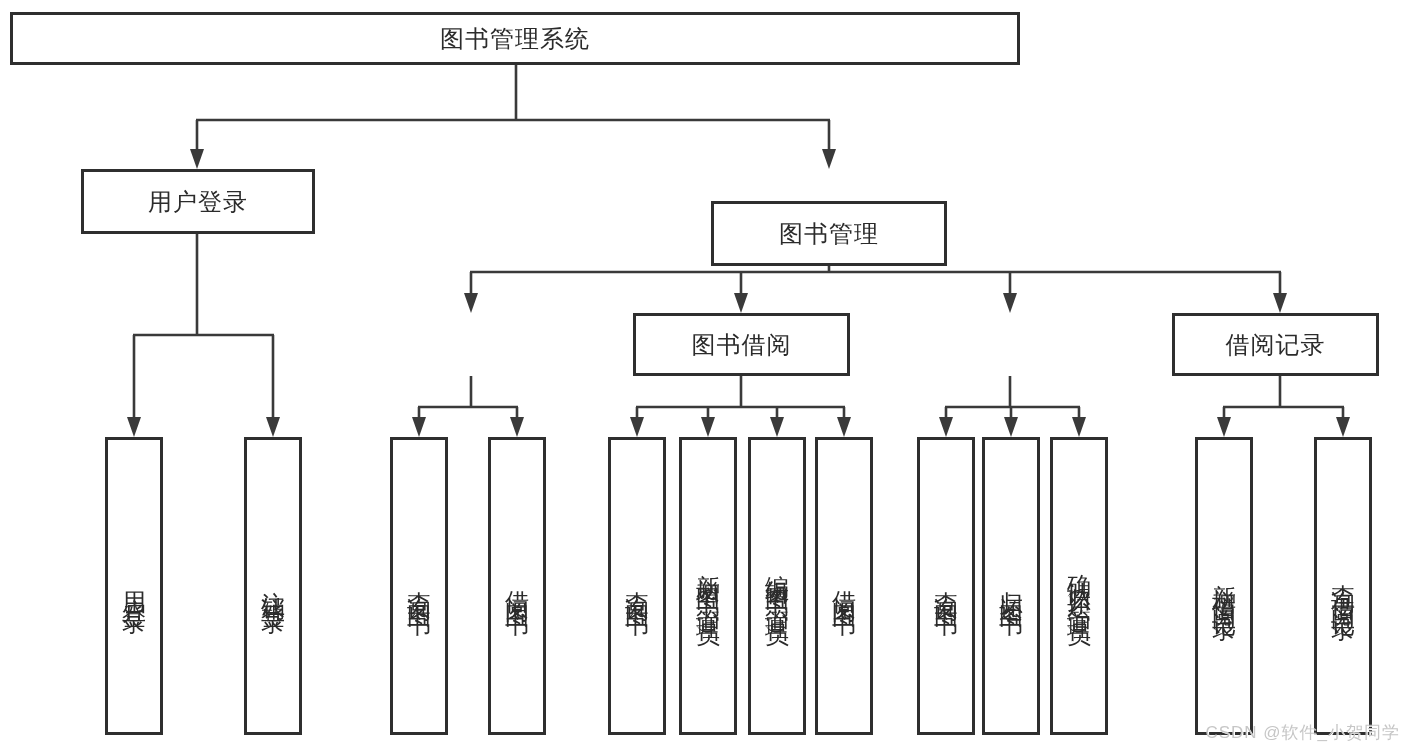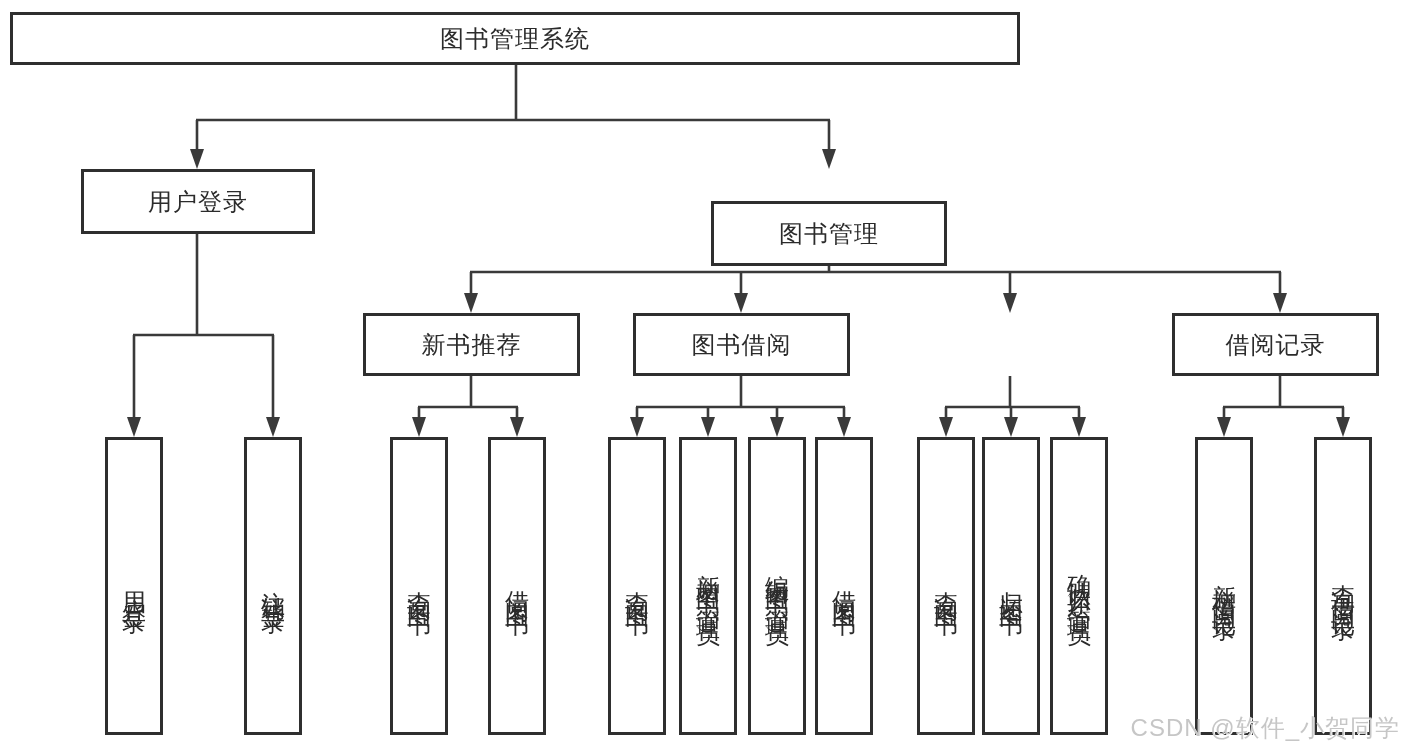--- a/index.html
+++ b/index.html
@@ -56,21 +56,21 @@
     writing-mode:vertical-rl;
     text-orientation:mixed;
     font-size:24px;
     letter-spacing:7px;
     line-height:1;
   }
   .watermark{
     position:absolute;
     right:5px;
     bottom:3px;
-    font-size:24px;
+    font-size:17px;
     letter-spacing:1px;
     color:var(--watermark);
     text-shadow:1px 1px 0 #ffffff;
     z-index:5;
     white-space:nowrap;
   }
 </style>
 </head>
 <body>
 
@@ -110,21 +110,20 @@
     <path d="M1280,376 V408 M1223,407 H1344 M1224,407 V420 M1343,407 V420"></path>
     <polygon points="1217,417 1231,417 1224,437"></polygon>
     <polygon points="1336,417 1350,417 1343,437"></polygon>
   </svg>
 
   <div class="node hbox" style="left:10px;top:12px;width:1010px;height:53px;text-align:right;">图书管理系统</div>
 
   <div class="node hbox" style="left:81px;top:169px;width:234px;height:65px;">用户登录</div>
   <div class="node hbox" style="left:711px;top:169px;width:236px;height:65px;margin-top:32px;">图书管理</div>
 
-  <div class="node hbox" style="left:363px;top:313px;width:217px;height:63px;">新书推荐</div>
   <div class="node hbox" style="left:633px;top:313px;width:217px;height:63px;">图书借阅</div>
   <div class="node hbox" style="left:1172px;top:313px;width:207px;height:63px;">借阅记录</div>
 
   <div class="node vbox" style="left:105px;top:437px;width:58px;height:298px;">用户登录</div>
   <div class="node vbox" style="left:244px;top:437px;width:58px;height:298px;">注销登录</div>
 
   <div class="node vbox" style="left:390px;top:437px;width:58px;height:298px;">查询图书</div>
   <div class="node vbox" style="left:488px;top:437px;width:58px;height:298px;">借阅图书</div>
 
   <div class="node vbox" style="left:608px;top:437px;width:58px;height:298px;">查询图书</div>

